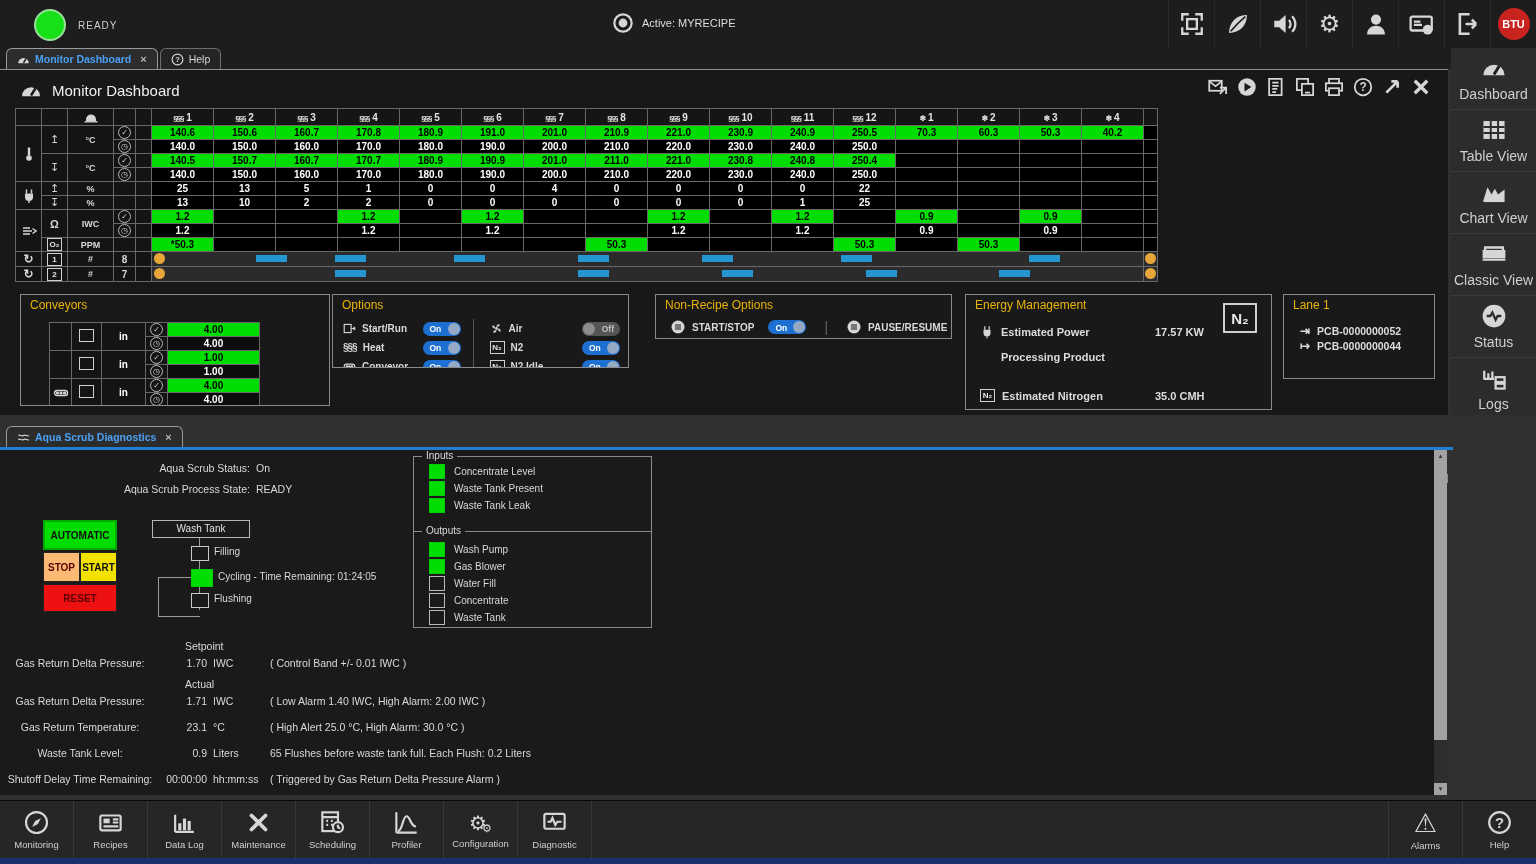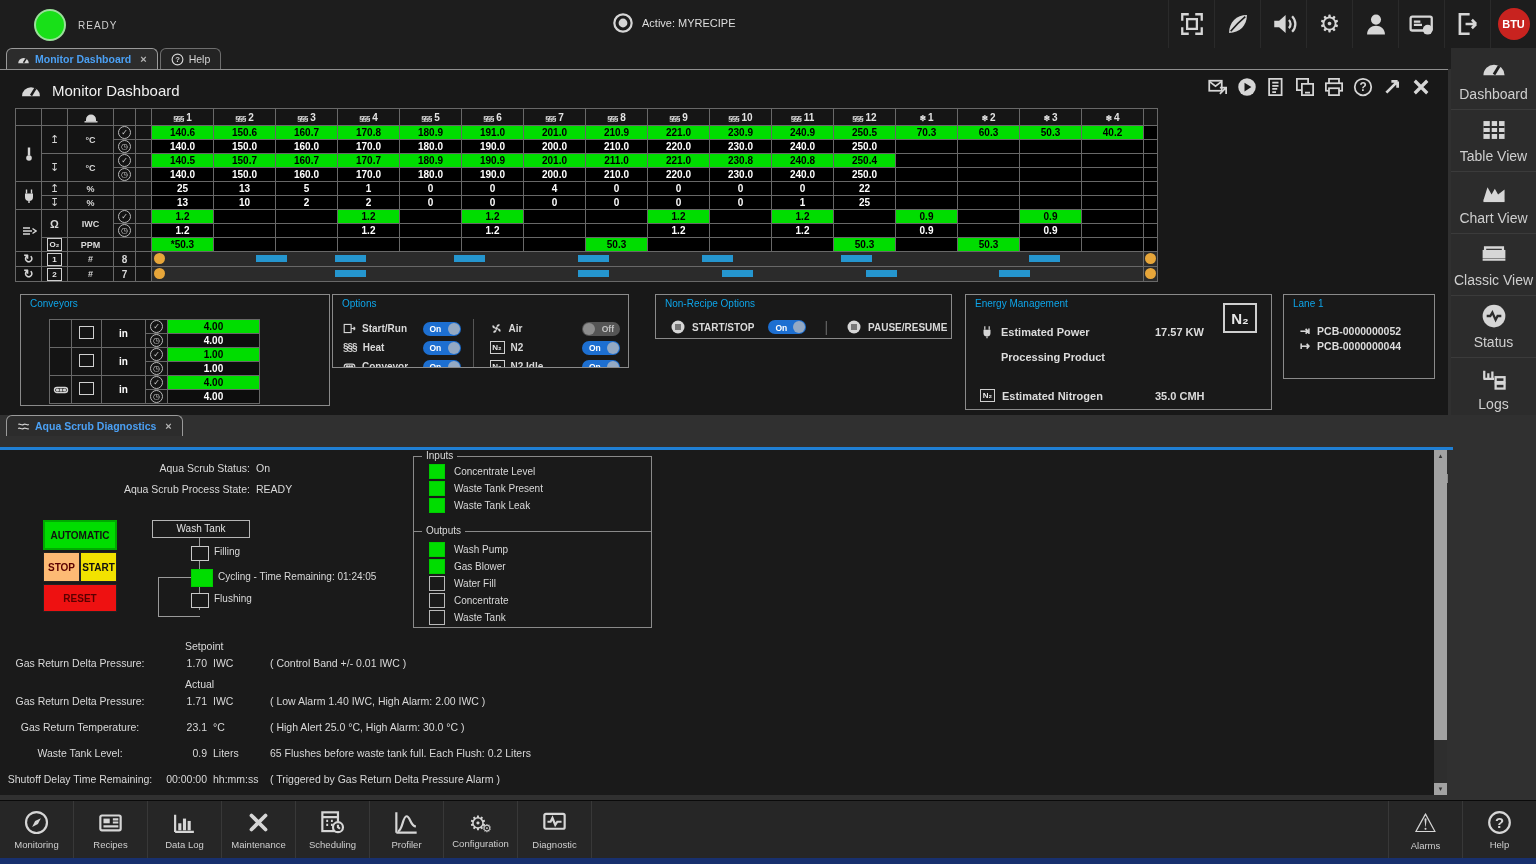--- a/index.html
+++ b/index.html
@@ -56,21 +56,21 @@
   #zone-table td.zh .zg{font-size:8px;letter-spacing:-1px}
   #zone-table td.lane{background:#2b2b2b;position:relative}
   #zone-table .bar{position:absolute;top:3px;height:7px;width:31px;background:#2596cf}
   #zone-table .dot{position:absolute;top:1px;width:11px;height:11px;border-radius:50%;background:#e7a63a}
   .cchk{display:inline-block;width:11px;height:11px;border:1px solid #b9b9b9;border-radius:50%;
         font-size:8px;line-height:11px;color:#cfcfcf;font-weight:normal}
   .arrow-g{font-size:11px;font-weight:normal}
 
   
   .panel{position:absolute;border:1px solid #8a8a8a;background:#191919;box-sizing:border-box;overflow:hidden}
-  .panel h3{margin:3px 0 0 9px;font-size:10px;font-weight:normal;color:#0ea5e9}
+  .panel h3{margin:3px 0 0 9px;font-size:12px;font-weight:normal;color:#eab308}
 
   #conveyors table{border-collapse:collapse;table-layout:fixed;margin:10px 0 0 28px;font-size:10px;font-weight:bold;color:#fff}
   #conveyors td{border:1px solid #686868;height:13px;padding:0;text-align:center;background:#0d0d0d}
   #conveyors td.g{background:#00dd00;color:#000}
   #conveyors td.lf{background:#141414}
 
   .opt-item{display:flex;align-items:center;gap:6px;height:19px;font-size:10px;font-weight:bold;color:#d9d9d9}
   .opt-item .icon svg{width:13px;height:13px}
   .toggle{position:relative;width:38px;height:14px;border-radius:8px;margin-left:auto;font-size:8.5px;font-weight:bold;cursor:pointer;flex:none}
   .toggle.on{background:#1d6fd1}
@@ -101,21 +101,21 @@
   #hscroll .btn{position:absolute;right:0;top:0;width:13px;height:9px;background:#8d8d8d;font-size:7px;line-height:9px;text-align:center;color:#333}
 
   
   #sidebar{left:1451px;top:48px;width:85px;height:367px;background:#2c2c2c}
   .sb-item{height:61px;display:flex;flex-direction:column;align-items:center;justify-content:center;gap:5px;
            border-bottom:1px solid #3b3b3b;cursor:pointer}
   .sb-item .icon svg{width:26px;height:26px}
   .sb-item .sb-label{font-size:14px;color:#cfcfcf}
 
   
-  #aquatabs{left:0;top:415px;width:1536px;height:32px;background:#303030;display:flex;align-items:flex-start;padding-left:6px;box-sizing:border-box}
+  #aquatabs{left:0;top:415px;width:1536px;height:32px;background:#303030;display:flex;align-items:flex-end;padding-left:6px;box-sizing:border-box}
   #blueline{left:0;top:447px;width:1453px;height:3px;background:#1f7fd4}
   #aquapane{left:0;top:450px;width:1434px;height:345px;background:#1a1a1a;font-size:10.5px}
   .aline{position:absolute;display:flex}
   .alab{display:inline-block;width:250px;text-align:right;color:#d9d9d9}
   .aval{margin-left:6px;color:#d9d9d9}
 
   .abtn{position:absolute;display:flex;align-items:center;justify-content:center;font-size:10px;font-weight:bold;
         color:#111;border:1px solid #222;cursor:pointer;box-sizing:border-box}
   #btn-auto{left:43px;top:70px;width:74px;height:30px;background:#00dd00;border:2px solid #00aa00}
   #btn-stop{left:43px;top:102px;width:37px;height:30px;background:#fdba74;color:#5a0000}

